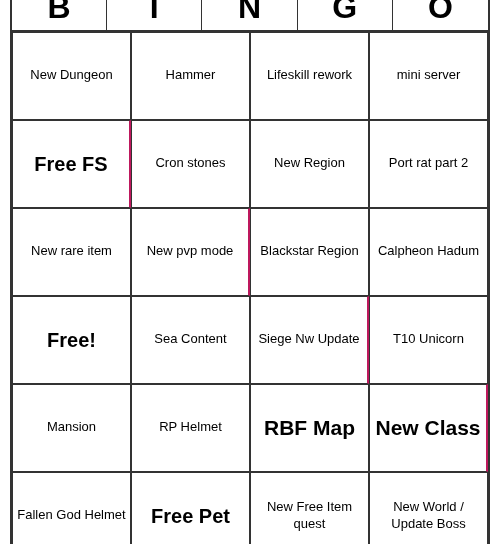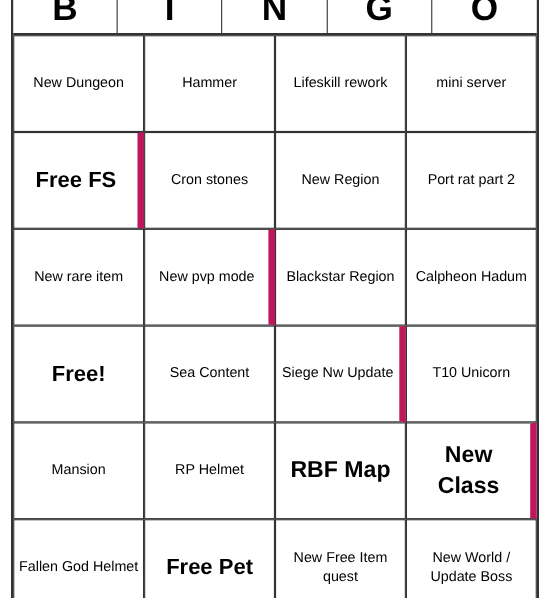--- a/index.html
+++ b/index.html
@@ -42,21 +42,21 @@
       text-align: center;
       font-size: 13px;
       padding: 6px 4px;
       min-height: 88px;
       display: flex;
       align-items: center;
       justify-content: center;
       line-height: 1.3;
     }
     .bingo-cell:nth-child(5n) {
-      border-right: 6px solid #be185d;
+      border-right: 2px solid #be185d;
     }
     .bingo-cell.large-text {
       font-size: 20px;
       font-weight: bold;
     }
     .bingo-cell.xlarge-text {
       font-size: 21px;
       font-weight: bold;
     }
   </style>

